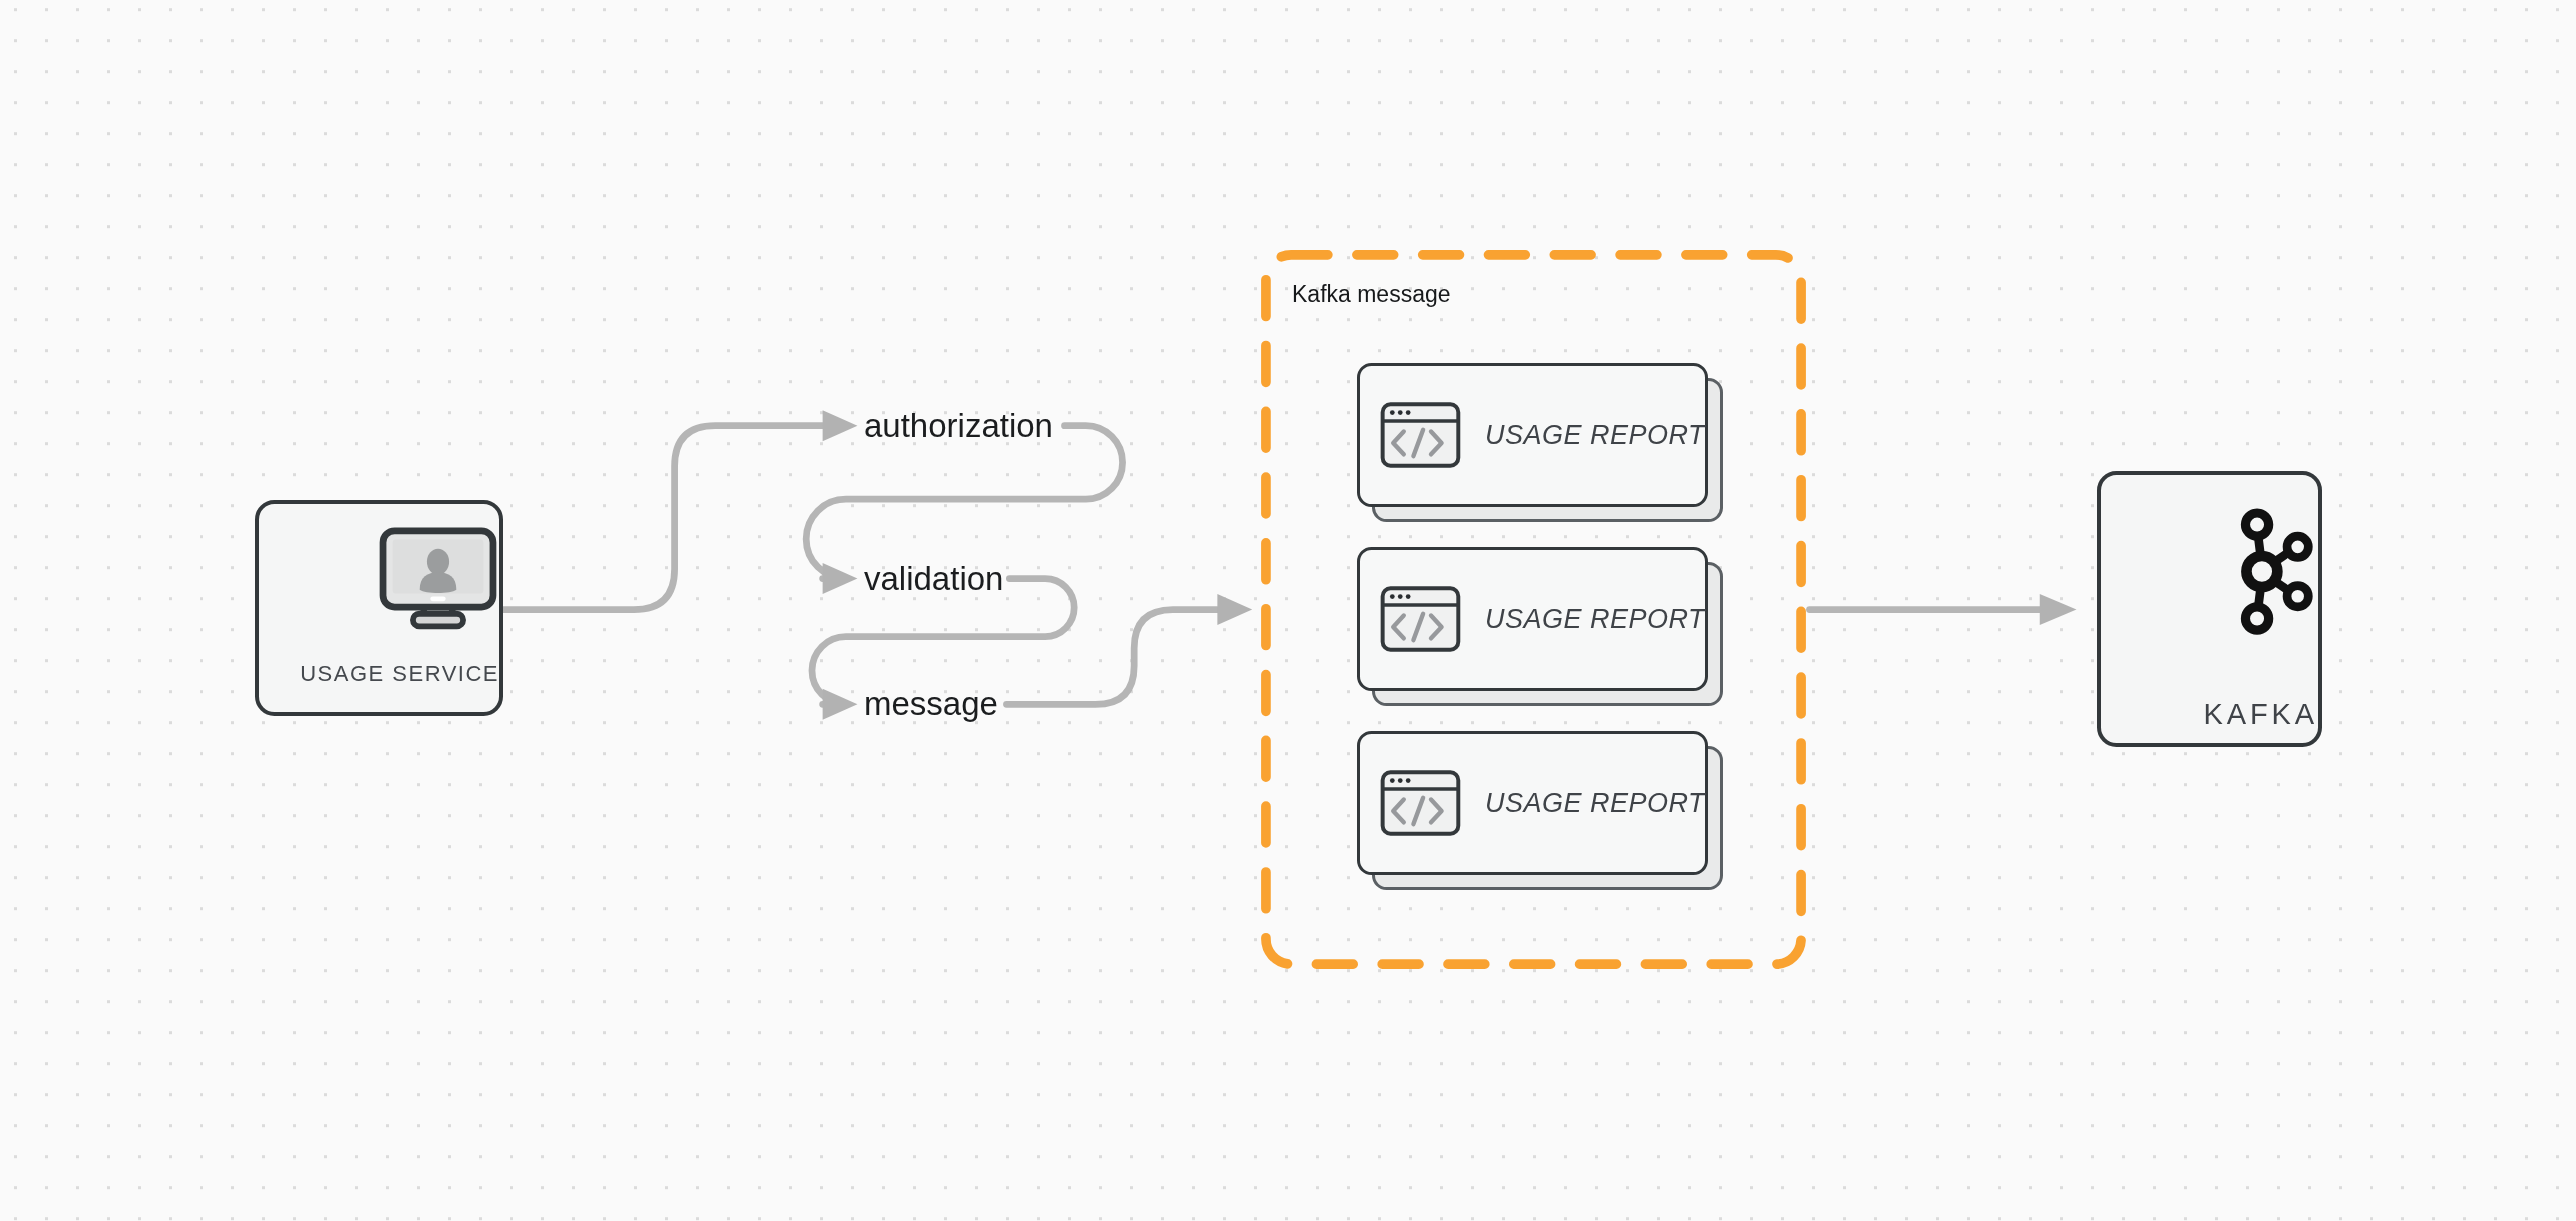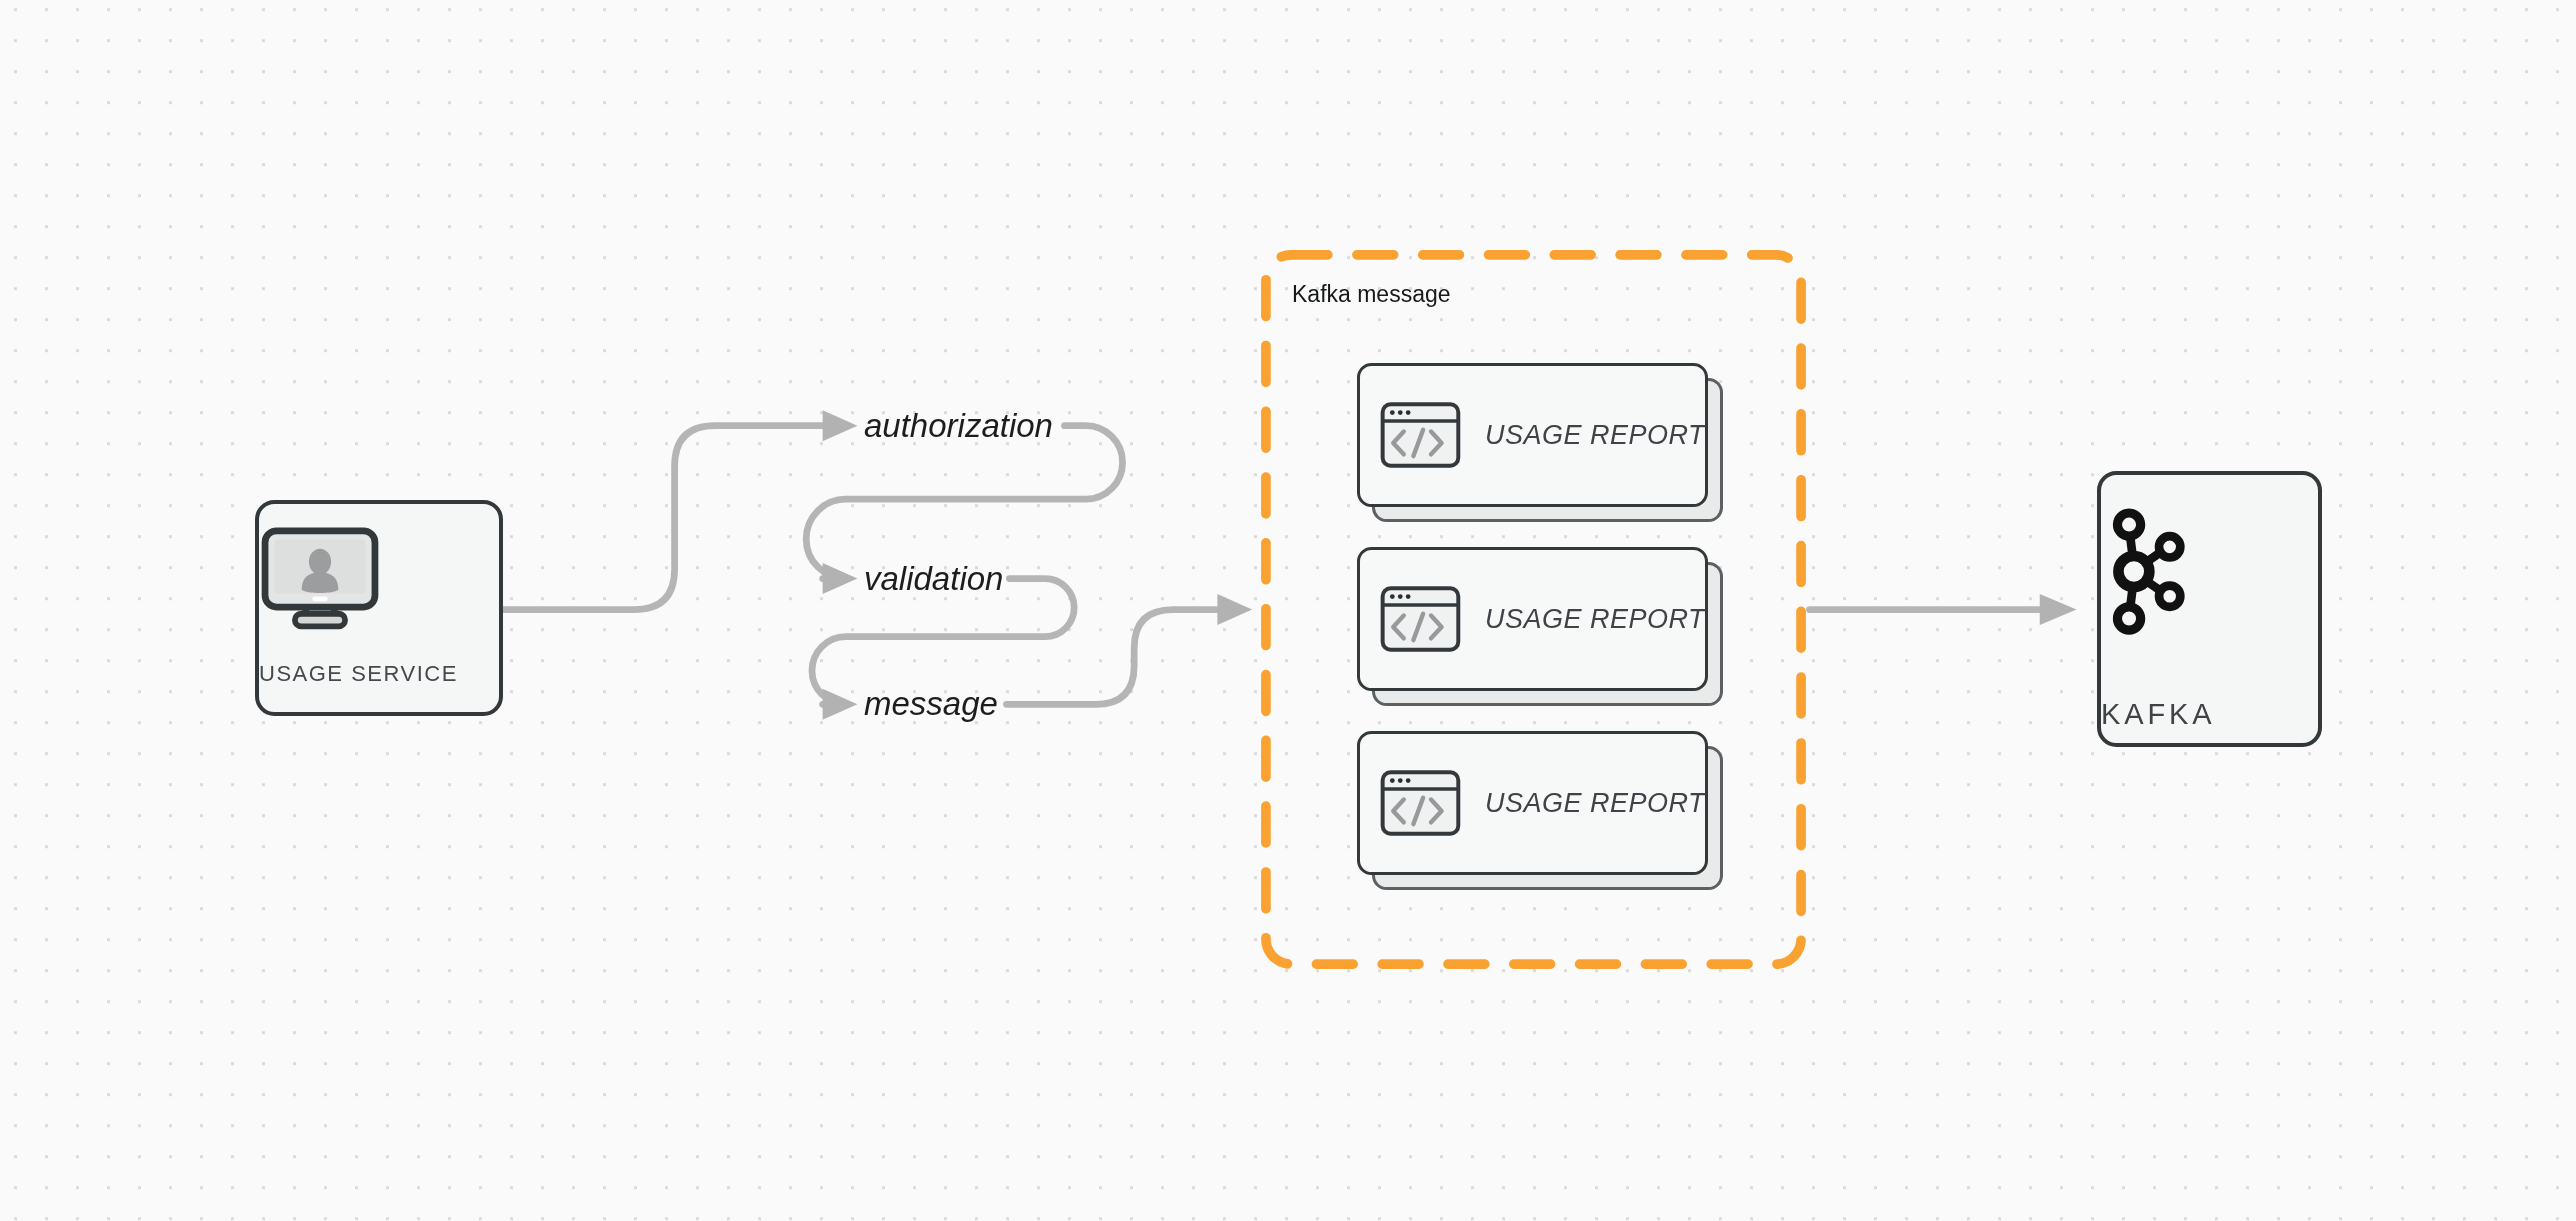--- a/index.html
+++ b/index.html
@@ -32,21 +32,21 @@
   }
   .flow-head { fill: #b2b2b2; stroke: none; }
 
   .node {
     position: absolute;
     background: #f5f6f6;
     border: 4.8px solid #33383b;
     border-radius: 19.4px;
     display: flex;
     flex-direction: column;
-    align-items: flex-start;
+    align-items: flex-end;
   }
   .node-usage-service { left: 255px; top: 500px; width: 248px; height: 216px; padding-top: 22px; gap: 27px; }
   .node-kafka         { left: 2097px; top: 471px; width: 225px; height: 276px; padding-top: 33px; gap: 15.5px; }
 
   .node-caps-label {
     color: #45494e;
     font-size: 22px;
     font-weight: 500;
     letter-spacing: 1.5px;
     white-space: nowrap;
@@ -54,21 +54,20 @@
   .node-kafka .node-caps-label { font-size: 29px; letter-spacing: 3.9px; font-weight: 400; color: #3f4348; margin-top: 46px; }
 
   .step-label {
     position: absolute;
     left: 864px;
     color: #1b1d1f;
     font-size: 33px;
     font-weight: 500;
     line-height: 33px;
     white-space: nowrap;
-    font-style: italic;
   }
   .step-authorization { top: 409px; }
   .step-validation    { top: 562px; }
   .step-batching      { top: 687px; }
 
   .message-group {
     position: absolute;
     left: 1261px; top: 250px;
     width: 545px; height: 719px;
   }

